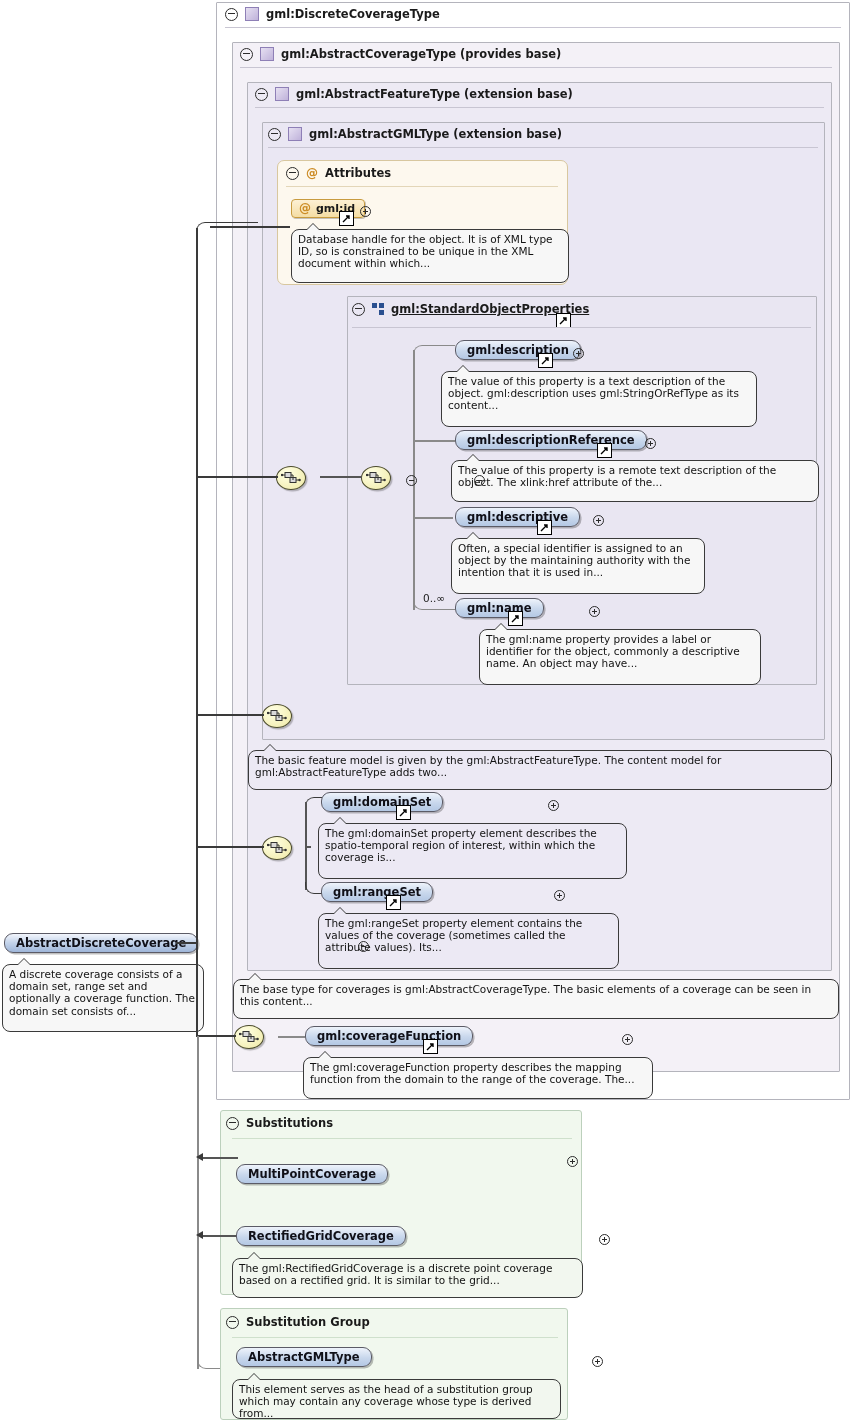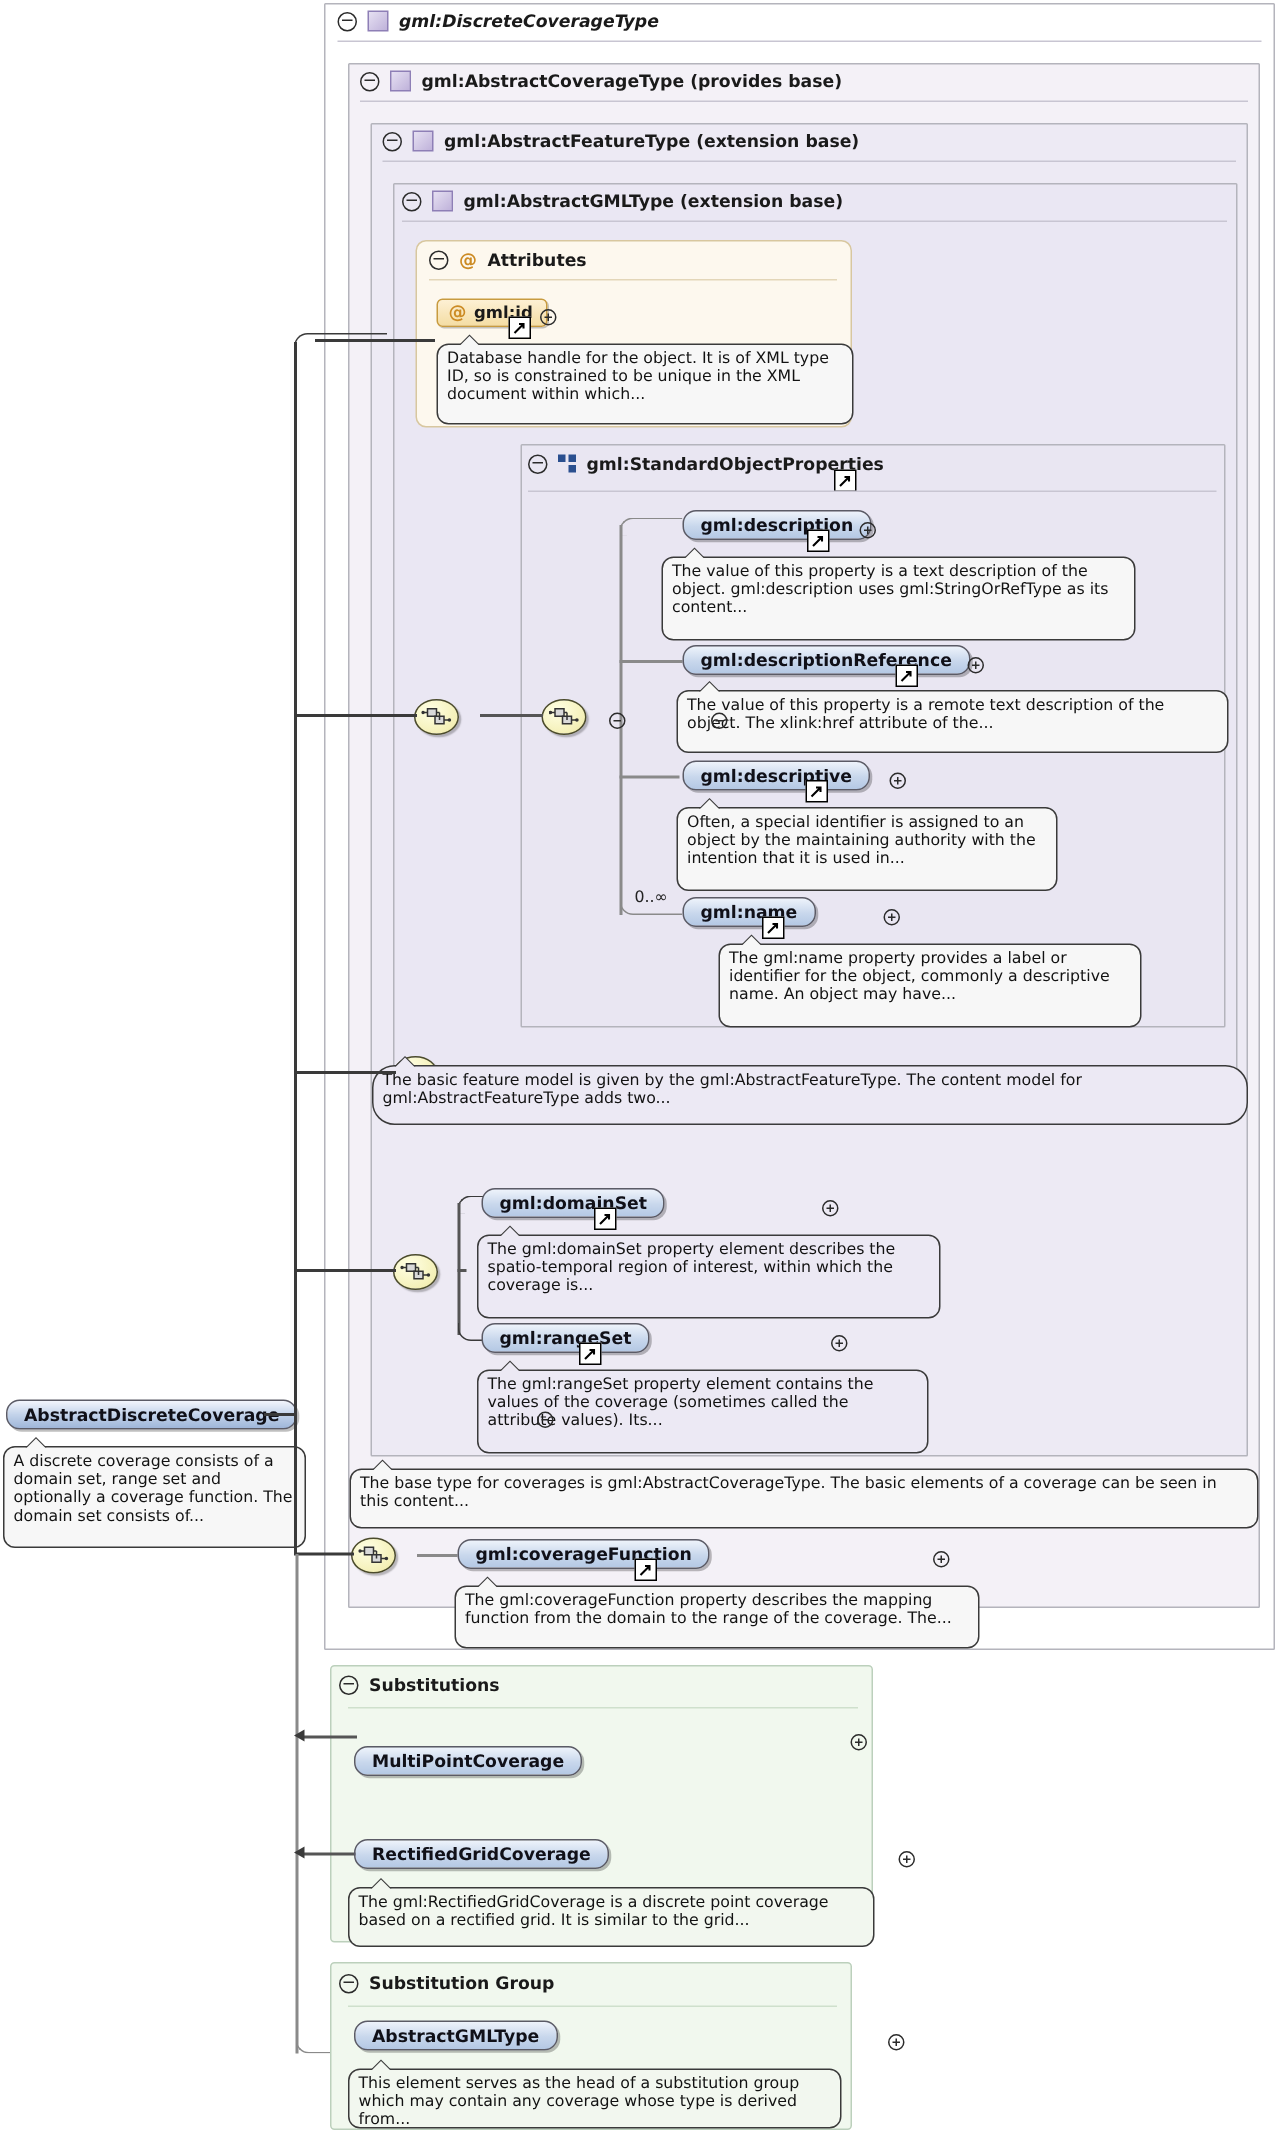--- a/index.html
+++ b/index.html
@@ -219,21 +219,21 @@
 
 <div id="root">
 
   
   <div class="abs typebox lvl0" style="left:216px; top:2px; width:634px; height:1098px;"></div>
   <div class="abs typebox lvl1" style="left:232px; top:42px; width:608px; height:1030px;"></div>
   <div class="abs typebox lvl2" style="left:247px; top:82px; width:585px; height:889px;"></div>
   <div class="abs typebox lvl3" style="left:262px; top:122px; width:563px; height:618px;"></div>
 
   
-  <div class="box-header" style="left:225px; top:7px;font-style:italic;">
+  <div class="box-header" style="left:225px; top:7px;">
     <span class="glyph"></span>
     <span class="type-sq"></span>
     <span class="hdr-label">gml:DiscreteCoverageType</span>
   </div>
   <div class="hdr-rule abs" style="left:225px; top:27px; width:616px;"></div>
 
   <div class="box-header" style="left:240px; top:47px;">
     <span class="glyph"></span>
     <span class="type-sq"></span>
     <span class="hdr-label">gml:AbstractCoverageType (provides base)</span>
@@ -274,21 +274,21 @@
   </div>
   <span class="glyph plus abs" style="left:360px; top:202px;"></span>
 
   <div class="doc plain" style="left:291px; top:229px; width:264px; height:46px;">
     <span class="nub"></span><span class="nub2"></span>
     <span>Database handle for the object. It is of XML type ID, so is constrained to be unique in the XML document within which...</span>
   </div>
 
   
   <div class="abs typebox lvl4" style="left:347px; top:296px; width:470px; height:389px;"></div>
-  <div class="box-header" style="left:352px; top:302px;">
+  <div class="box-header" style="left:352px; top:302px;text-decoration:underline;">
     <span class="glyph"></span>
     <span class="grp-ico">
         <i></i>
         <i></i>
         <i></i>
       </span>
     <span class="hdr-label">gml:StandardObjectProperties</span>
   </div>
   <div class="ext-badge" style="left:556px; top:313px;">
     <svg width="9" height="9" viewBox="0 0 9 9">
@@ -396,21 +396,21 @@
     <svg width="20" height="14" viewBox="0 0 20 14">
       <rect x="4" y="1.5" width="6" height="5" fill="#d9d9d9" stroke="#333" stroke-width="1"></rect>
       <rect x="9" y="6.5" width="6" height="5" fill="#d9d9d9" stroke="#333" stroke-width="1"></rect>
       <path d="M0 4 H4 M10 4 H12 M12 4 V9 M15 9 H19" stroke="#333" stroke-width="1" fill="none"></path>
       <circle cx="1" cy="4" r="1.2" fill="#333"></circle>
         <circle cx="18.6" cy="9" r="1.2" fill="#333"></circle>
     </svg>
   </div>
 
   
-  <div class="doc violet" style="left:248px; top:710px; width:570px; height:32px;border-radius:15px;">
+  <div class="doc violet" style="left:248px; top:750px; width:570px; height:32px;">
     <span class="nub"></span><span class="nub2"></span>
     <span>The basic feature model is given by the gml:AbstractFeatureType. The content model for gml:AbstractFeatureType adds two...</span>
   </div>
 
   
   <div class="seq" style="left:262px; top:836px;">
     <svg width="20" height="14" viewBox="0 0 20 14">
       <rect x="4" y="1.5" width="6" height="5" fill="#d9d9d9" stroke="#333" stroke-width="1"></rect>
       <rect x="9" y="6.5" width="6" height="5" fill="#d9d9d9" stroke="#333" stroke-width="1"></rect>
       <path d="M0 4 H4 M10 4 H12 M12 4 V9 M15 9 H19" stroke="#333" stroke-width="1" fill="none"></path>

